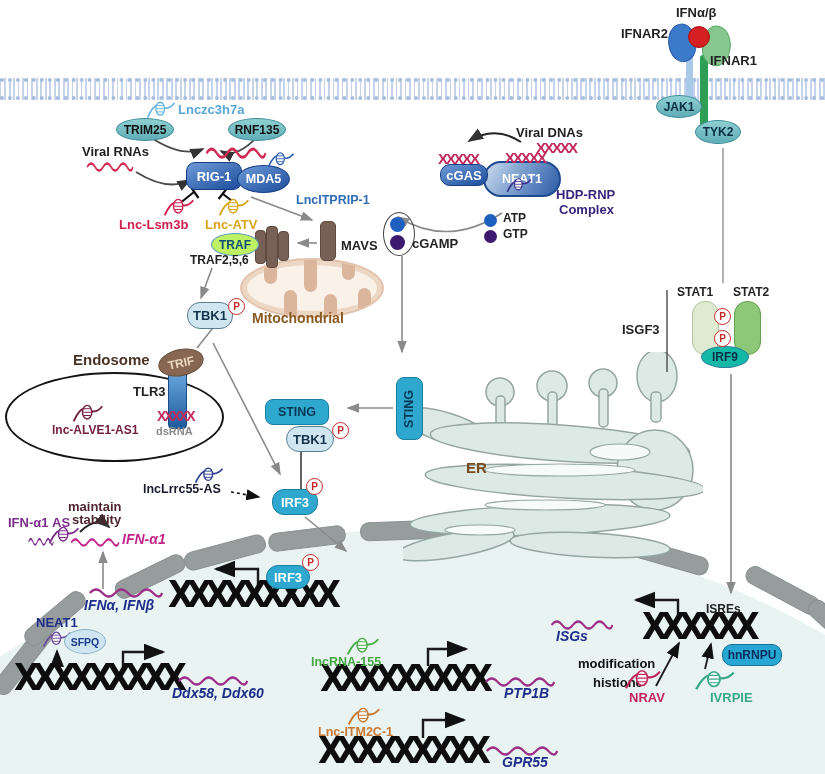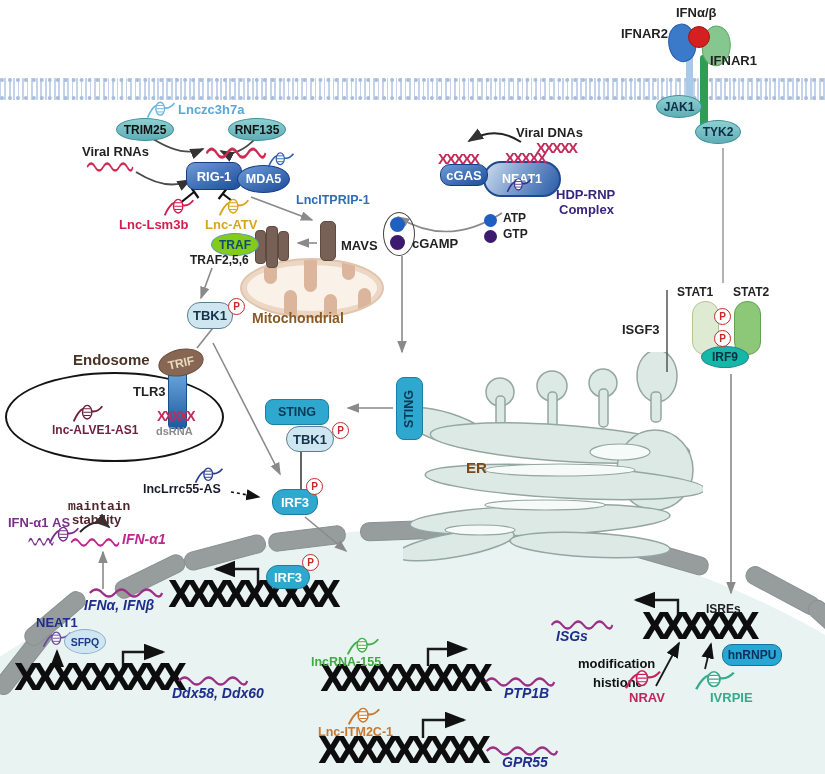--- a/index.html
+++ b/index.html
@@ -193,21 +193,21 @@
   <div class="lbl" style="left:119px;top:218px;color:#d01f4e;">Lnc-Lsm3b</div>
   <div class="hairpin" style="left:218px;top:196px;width:32px;height:22px;color:#d8a41a;">
       <svg viewBox="0 0 38 26" preserveAspectRatio="none">
         <path d="M2 23 Q11 3 19 9 Q28 15 36 5" fill="none" stroke="currentColor" stroke-width="2.2"></path>
         <ellipse cx="18" cy="12" rx="5.5" ry="8" fill="#fff" stroke="currentColor" stroke-width="1.7"></ellipse>
         <path d="M14 8 h8 M13.5 12 h9 M14 16 h8" stroke="currentColor" stroke-width="1.2"></path>
       </svg>
     </div>
   <div class="lbl" style="left:205px;top:218px;color:#d8a41a;">Lnc-ATV</div>
 
-  <div class="pill" style="left:211px;top:233px;width:48px;height:23px;background:#84cc16;border:1.5px solid #5a9ab8;border-radius:50%;color:#124a75;font-size:12px;">TRAF</div>
+  <div class="pill" style="left:211px;top:233px;width:48px;height:23px;background:#bef264;border:1.5px solid #5a9ab8;border-radius:50%;color:#124a75;font-size:12px;">TRAF</div>
   <div class="lbl" style="left:190px;top:254px;font-size:12px;">TRAF2,5,6</div>
   <div class="brownbar" style="left:255px;top:230px;width:9px;height:32px;"></div>
   <div class="brownbar" style="left:266px;top:226px;width:10px;height:40px;"></div>
   <div class="brownbar" style="left:278px;top:231px;width:9px;height:28px;"></div>
   <div class="brownbar" style="left:320px;top:221px;width:14px;height:38px;border-radius:5px;"></div>
   <div class="lbl" style="left:341px;top:239px;">MAVS</div>
   <div class="abs" style="left:240px;top:258px;width:140px;height:56px;background:#ecd7c5;border:2px solid #e2c3ac;border-radius:50%;z-index:4;overflow:hidden;">
     <div class="abs" style="left:5px;top:5px;width:130px;height:46px;background:#faf1e8;border-radius:50%;"></div>
     <div class="abs" style="left:22px;top:-6px;width:13px;height:30px;background:#dbb69c;border-radius:7px;"></div>
     <div class="abs" style="left:62px;top:-6px;width:13px;height:38px;background:#dbb69c;border-radius:7px;"></div>
@@ -294,21 +294,21 @@
         <path d="M2 7 Q9 0 16 7 T30 7 T44 7 T58 7 T72 7 T82 7" fill="none" stroke="currentColor" stroke-width="2.4"></path>
       </svg>
     </div>
   <div class="hairpin" style="left:48px;top:524px;width:32px;height:22px;color:#7b2d8b;">
       <svg viewBox="0 0 38 26" preserveAspectRatio="none">
         <path d="M2 23 Q11 3 19 9 Q28 15 36 5" fill="none" stroke="currentColor" stroke-width="2.2"></path>
         <ellipse cx="18" cy="12" rx="5.5" ry="8" fill="#fff" stroke="currentColor" stroke-width="1.7"></ellipse>
         <path d="M14 8 h8 M13.5 12 h9 M14 16 h8" stroke="currentColor" stroke-width="1.2"></path>
       </svg>
     </div>
-  <div class="lbl" style="left:68px;top:500px;color:#50262e;font-family:Liberation Mono, monospace;">maintain</div>
+  <div class="lbl" style="left:68px;top:500px;color:#50262e;">maintain</div>
   <div class="lbl" style="left:72px;top:513px;color:#50262e;">stability</div>
   <div class="wavy" style="left:70px;top:536px;width:50px;height:11px;color:#c2258b;">
       <svg viewBox="0 0 84 12" preserveAspectRatio="none">
         <path d="M2 7 Q9 0 16 7 T30 7 T44 7 T58 7 T72 7 T82 7" fill="none" stroke="currentColor" stroke-width="2.4"></path>
       </svg>
     </div>
   <div class="lbl it" style="left:122px;top:532px;color:#c2258b;font-size:14px;">IFN-α1</div>
 
   <div class="lbl navy" style="left:36px;top:616px;">NEAT1</div>
   <div class="hairpin" style="left:42px;top:629px;width:30px;height:20px;color:#6a4a9a;">

